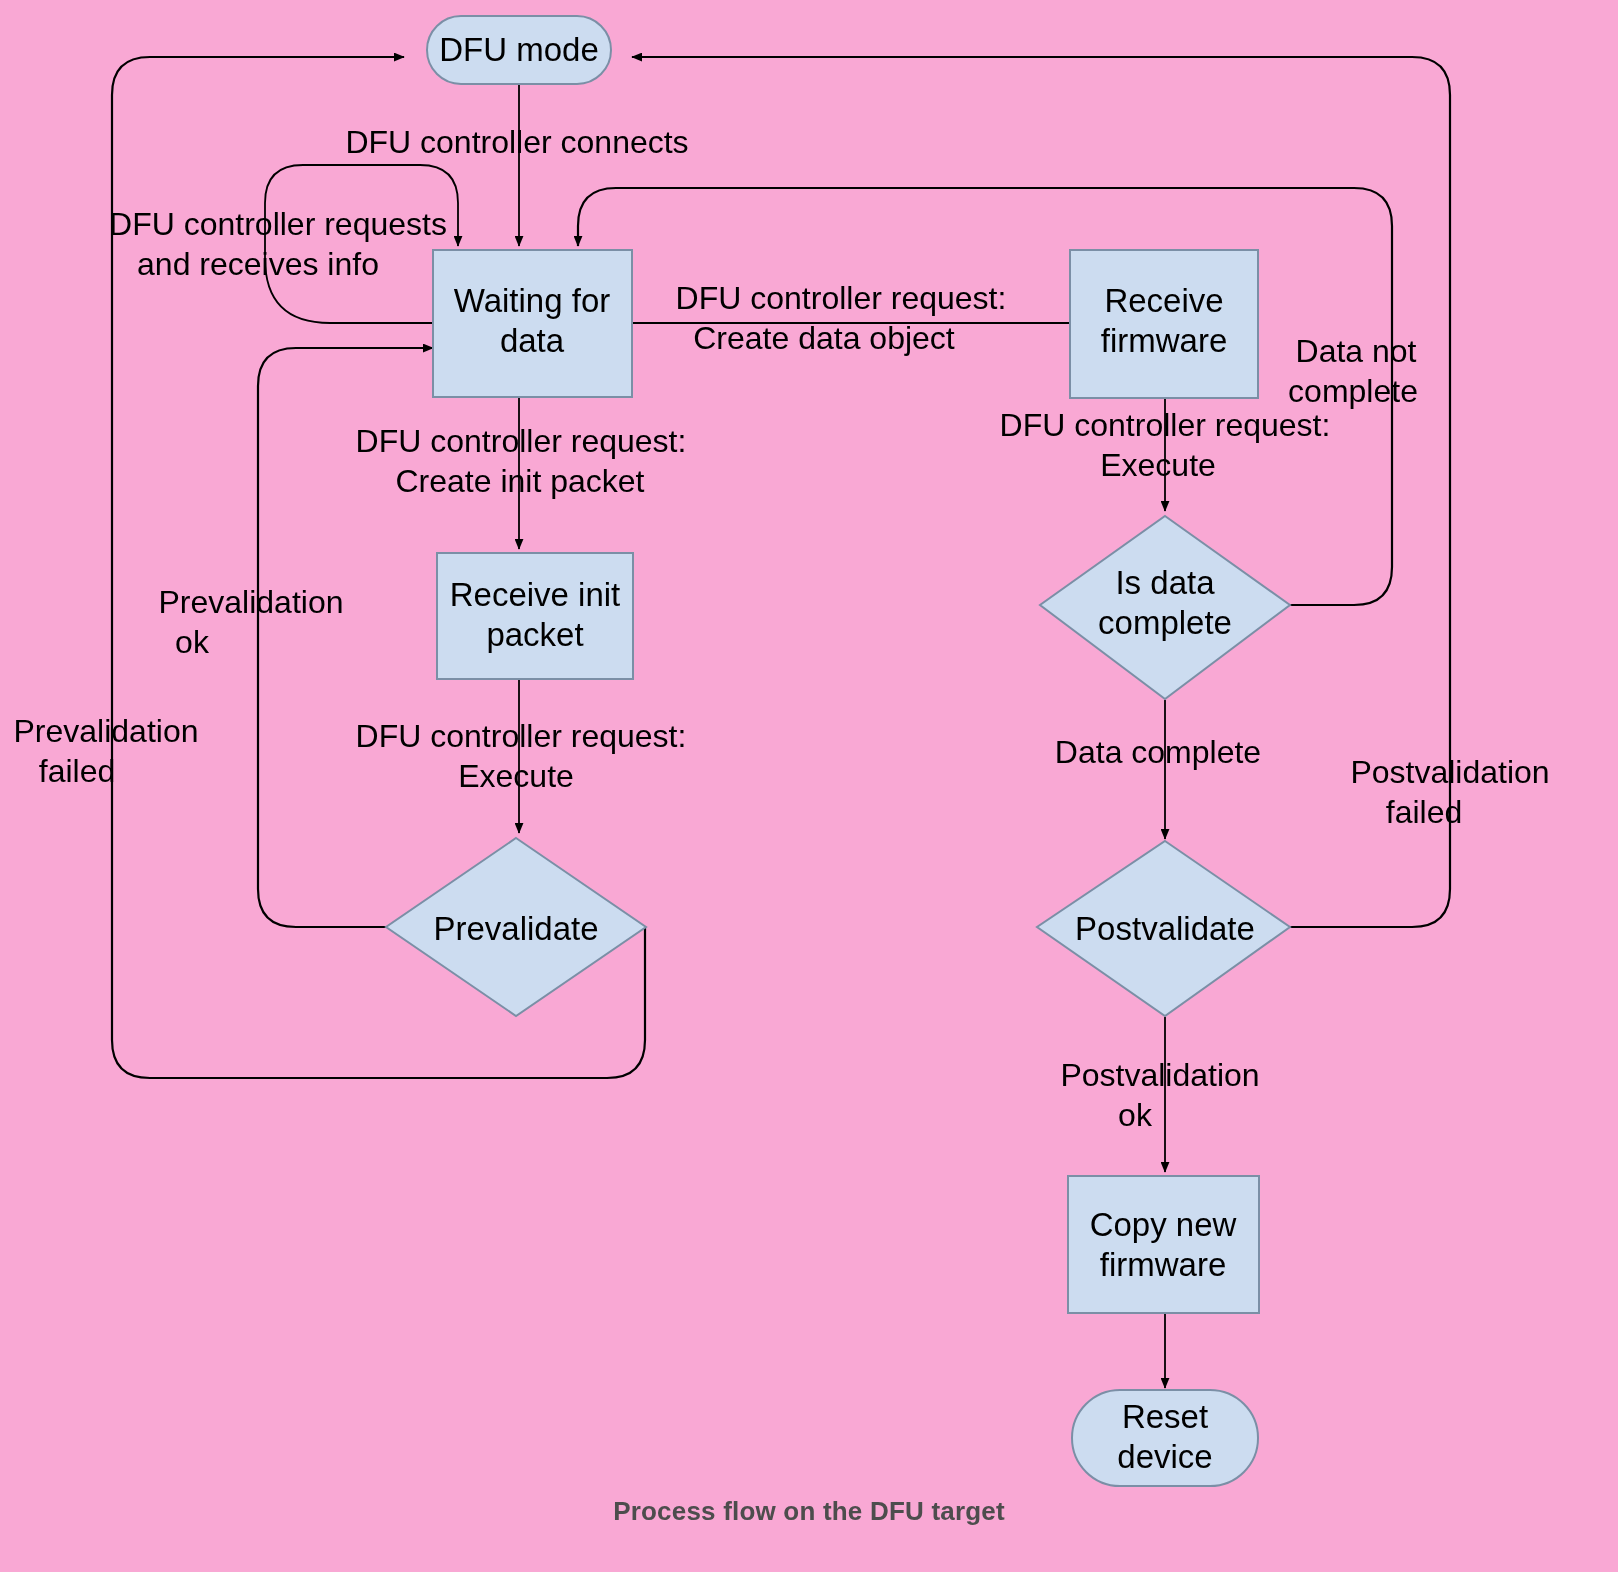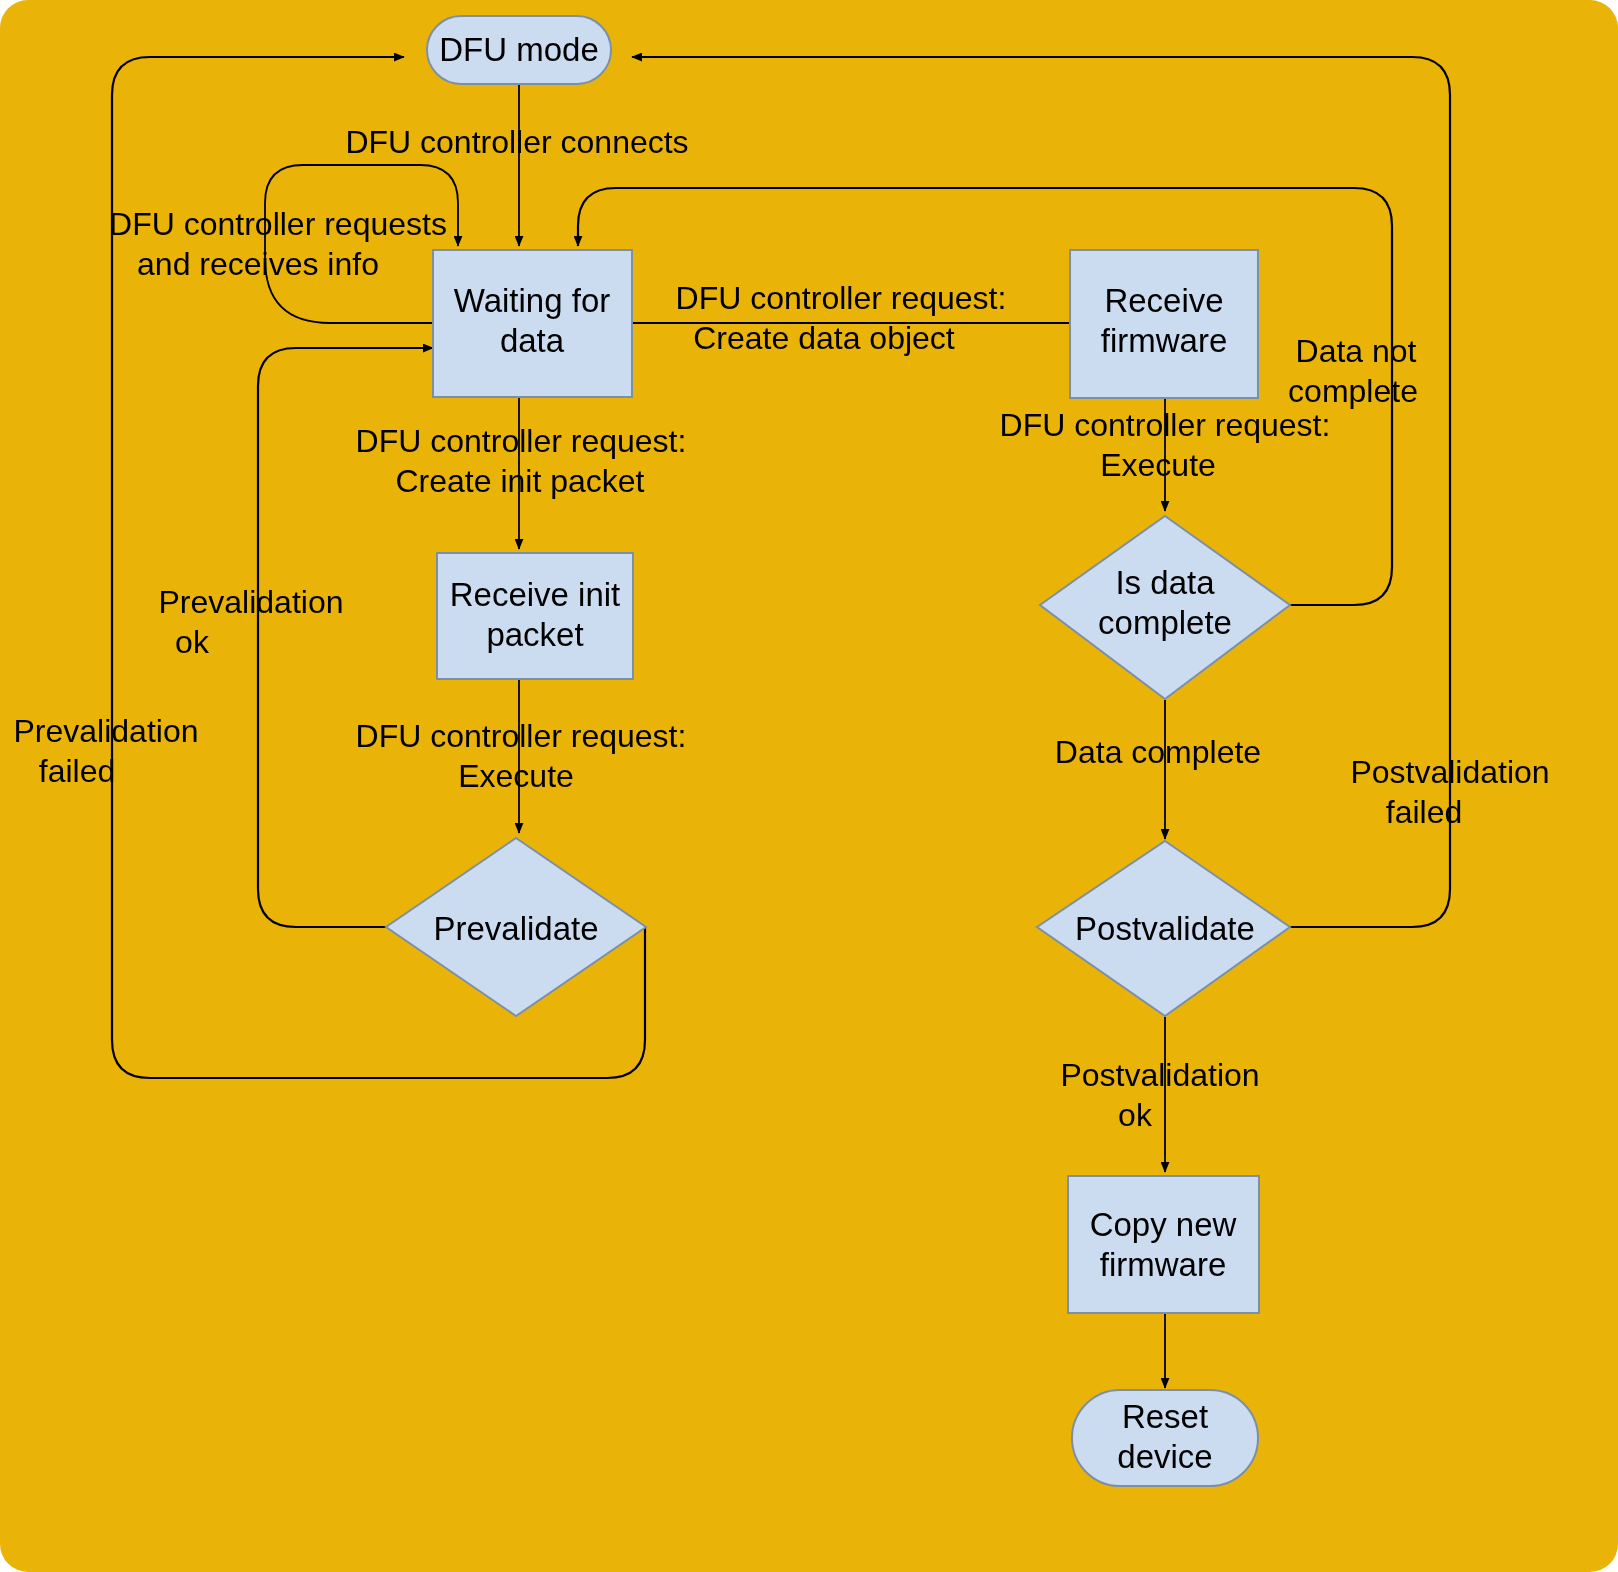--- a/index.html
+++ b/index.html
@@ -4,24 +4,23 @@
 <style>
   html, body {
     margin: 0;
     padding: 0;
     background: #ffffff;
   }
   #page {
     position: relative;
     width: 1618px;
     height: 1572px;
-    background: #eab308;
+    background: #f9a8d4;
     font-family: "Liberation Sans", sans-serif;
     overflow: hidden;
-    border-radius: 28px;
   }
   svg.flow {
     position: absolute;
     left: 0;
     top: 0;
     width: 1618px;
     height: 1572px;
   }
   .node-shape {
     fill: #ccdcf0;
@@ -180,14 +179,15 @@
     <text class="edge-label" x="1158" y="763">Data complete</text>
 
     <text class="edge-label" x="1450" y="783">Postvalidation</text>
     <text class="edge-label" x="1424" y="823">failed</text>
 
     <text class="edge-label" x="1160" y="1086">Postvalidation</text>
     <text class="edge-label" x="1135" y="1126">ok</text>
 
   </svg>
 
+  <div class="caption">Process flow on the DFU target</div>
 
 </div>
 
 </body></html>

